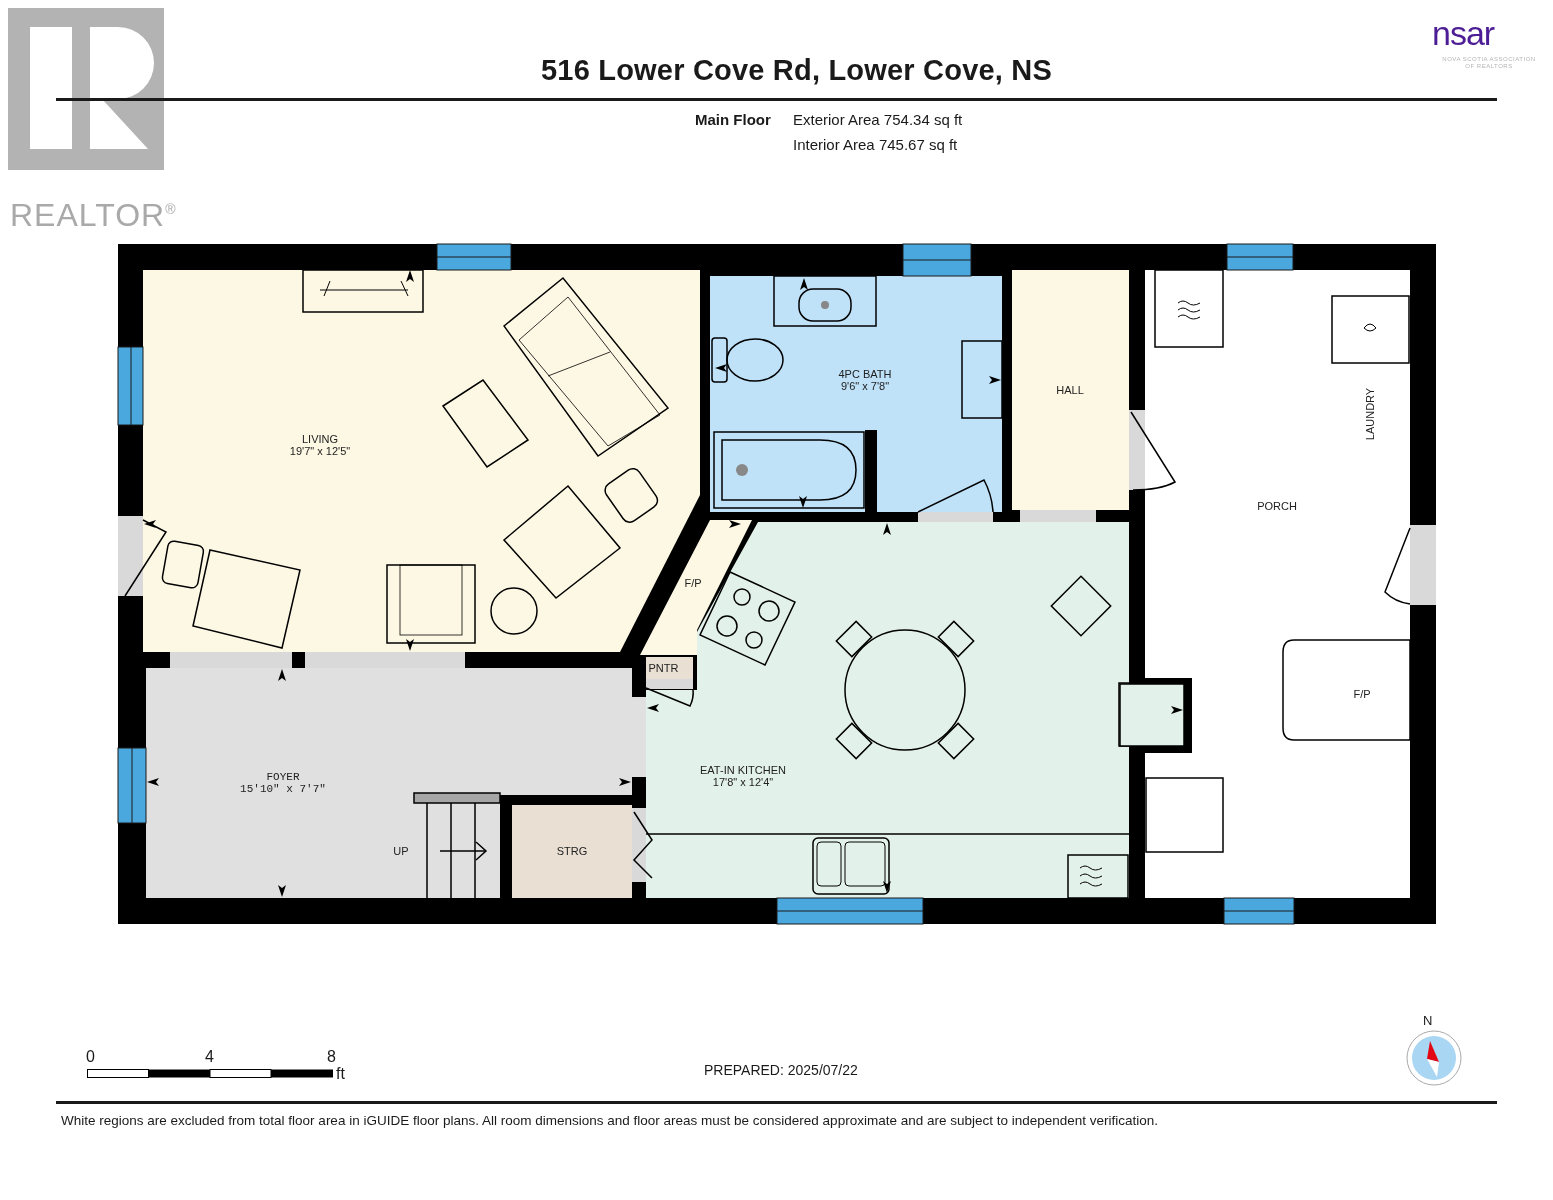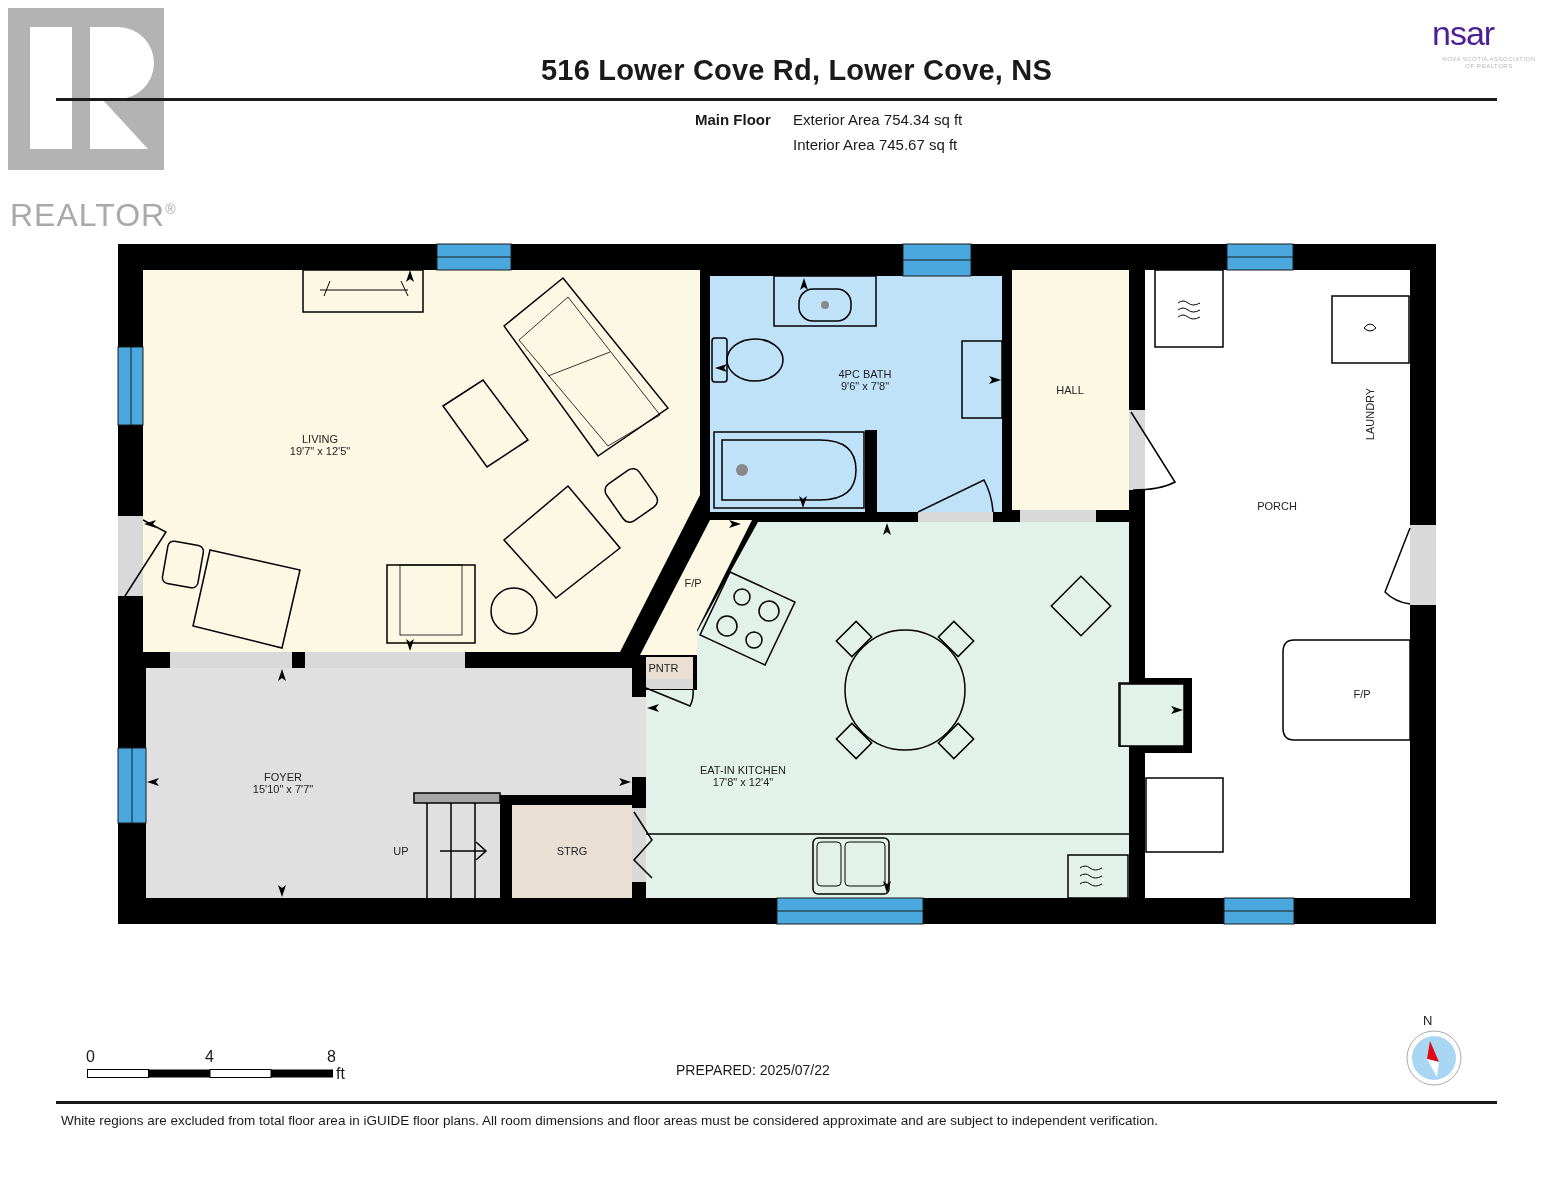--- a/index.html
+++ b/index.html
@@ -218,21 +218,21 @@
 <div class="abs room-label" style="left:673px;top:577px;width:40px;">
   <div>F/P</div>
 </div>
 <div class="abs room-label" style="left:646px;top:662px;width:35px;">
   <div>PNTR</div>
 </div>
 <div class="abs room-label" style="left:663px;top:764px;width:160px;">
   <div>EAT-IN KITCHEN</div>
   <div>17'8" x 12'4"</div>
 </div>
-<div class="abs room-label" style="left:203px;top:771px;width:160px;">
+<div class="abs room-label" style="left:203px;top:771px;width:160px;font-family:Liberation Mono, monospace;">
   <div>FOYER</div>
   <div>15'10" x 7'7"</div>
 </div>
 <div class="abs room-label" style="left:532px;top:845px;width:80px;">
   <div>STRG</div>
 </div>
 <div class="abs room-label" style="left:381px;top:845px;width:40px;">
   <div>UP</div>
 </div>
 <div class="abs room-label" style="left:1342px;top:688px;width:40px;">
@@ -243,21 +243,21 @@
 <div class="abs scale-num" style="left:205px;top:1048px;">4</div>
 <div class="abs scale-num" style="left:327px;top:1048px;">8</div>
 <svg class="abs" style="left:87px;top:1069px;" width="248" height="10">
   <rect x="0.5" y="0.5" width="61" height="8" fill="#fff" stroke="#000"></rect>
   <rect x="61" y="0.5" width="62" height="8" fill="#000"></rect>
   <rect x="123" y="0.5" width="61" height="8" fill="#fff" stroke="#000"></rect>
   <rect x="184" y="0.5" width="62" height="8" fill="#000"></rect>
 </svg>
 <div class="abs scale-num" style="left:336px;top:1065px;text-align:right;">ft</div>
 
-<div class="abs prepared" style="left:676px;top:1062px;">PREPARED: 2025/07/22</div>
+<div class="abs prepared" style="left:704px;top:1062px;">PREPARED: 2025/07/22</div>
 
 <div class="abs" style="left:1405px;top:1013px;width:58px;height:72px;">
   <div class="abs" style="left:18px;top:0;font-size:13px;">N</div>
   <svg class="abs" style="left:0;top:16px;" width="58" height="58" viewBox="0 0 58 58">
     <circle cx="29" cy="29" r="27" fill="#fff" stroke="#aaa" stroke-width="1"></circle>
     <circle cx="29" cy="29" r="22" fill="#a9d6f3"></circle>
     <polygon points="25,12 34,33 22,30" fill="#e30613"></polygon>
     <polygon points="22,30 34,33 32,48" fill="#ffffff"></polygon>
   </svg>
 </div>

